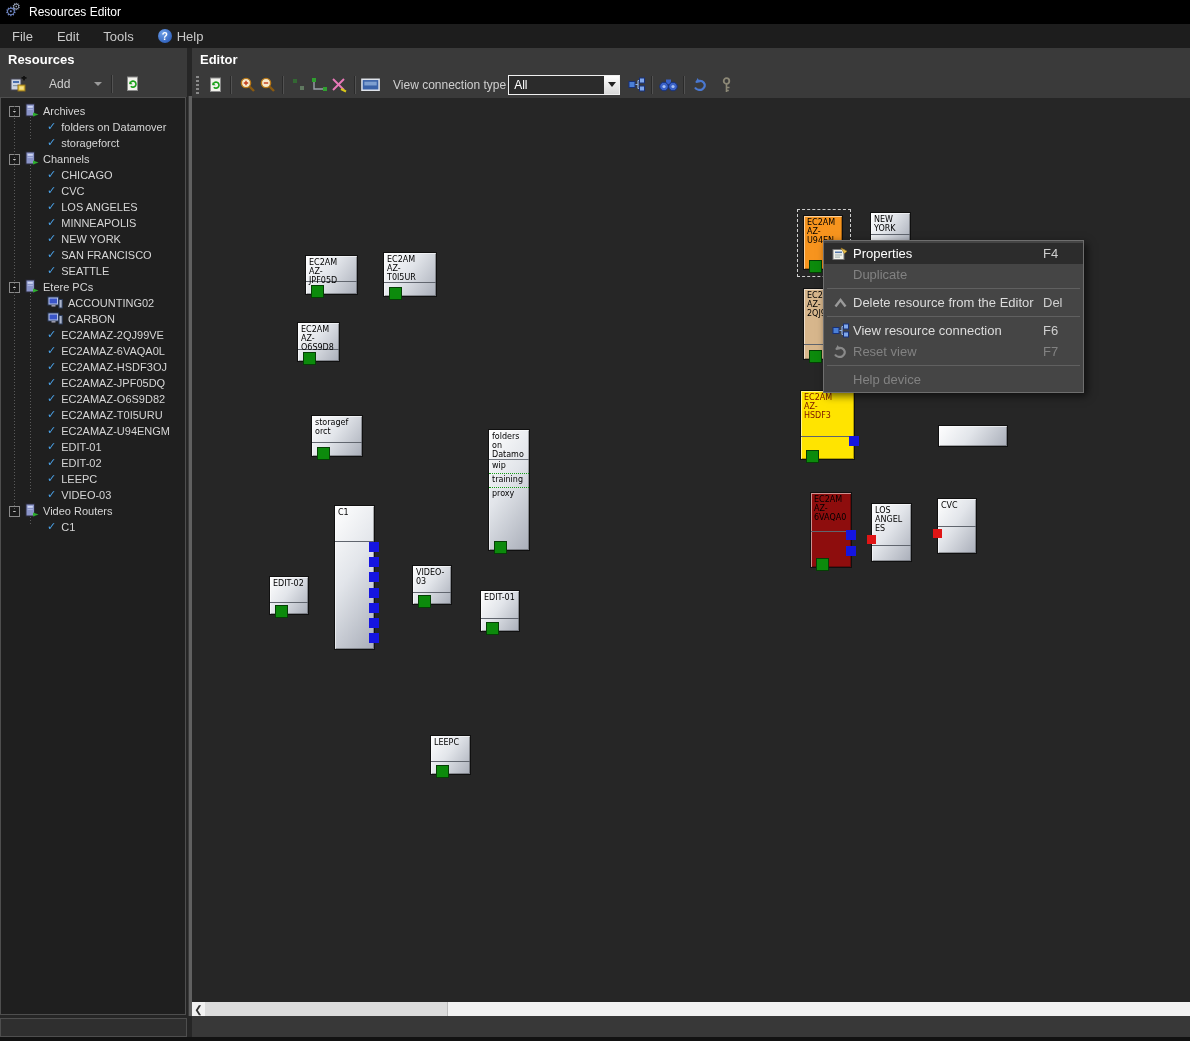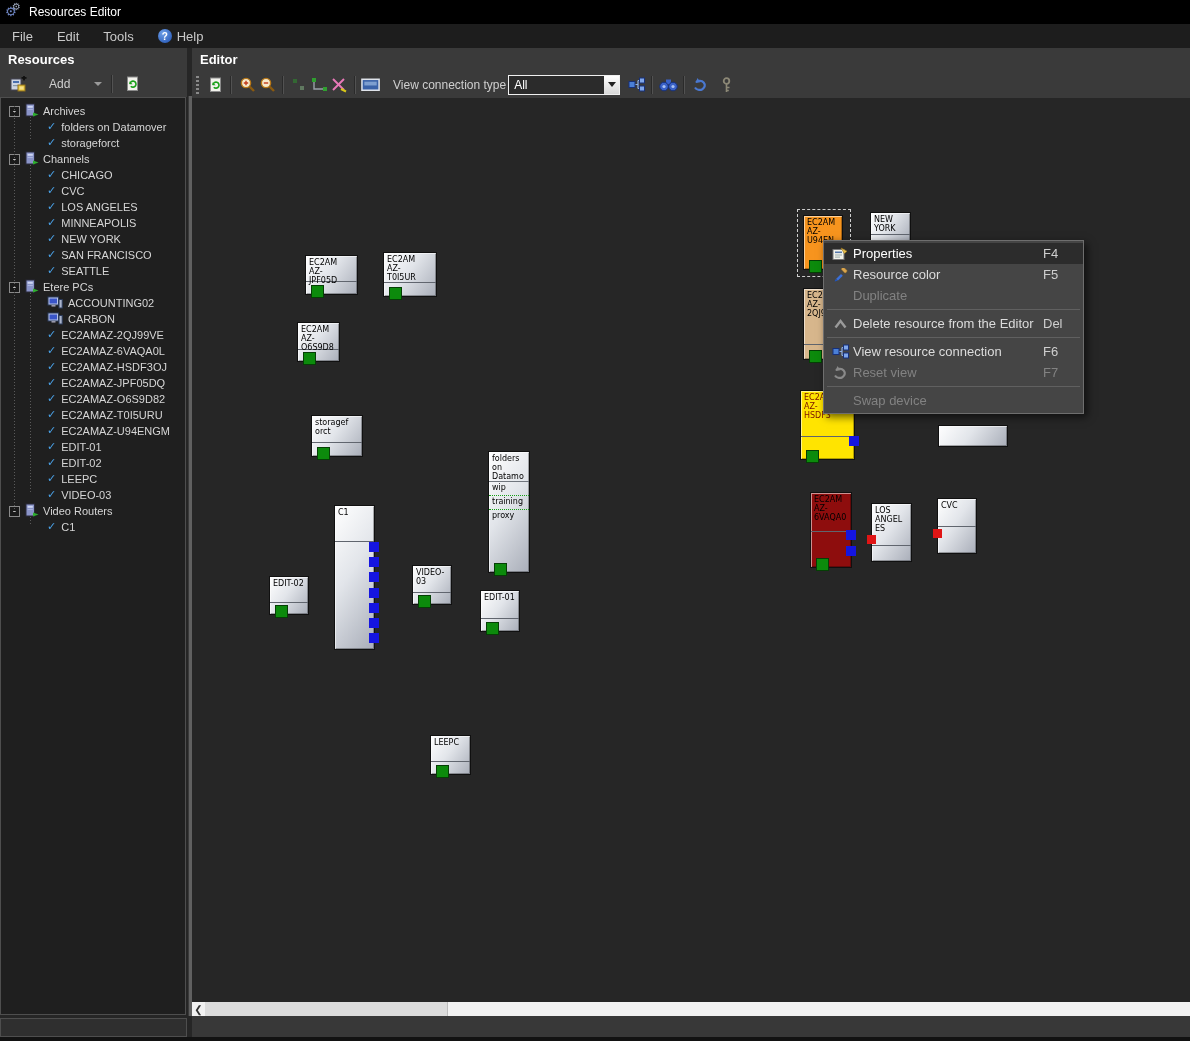--- a/index.html
+++ b/index.html
@@ -460,21 +460,21 @@
         <span class="m-green"></span>
       </div>
       <div class="node bg-silver" style="left: 119px; top: 317px; width: 52px; height: 42px;">
         <div class="lines">
           <div>storagef</div>
           <div>orct</div>
         </div>
         <div class="ndiv" style="bottom: 13px;"></div>
         <span class="m-green"></span>
       </div>
-      <div class="node bg-silver" style="left: 296px; top: 353px; width: 42px; height: 122px;">
+      <div class="node bg-silver" style="left: 296px; top: 331px; width: 42px; height: 122px;">
         <div class="lines">
           <div>folders</div>
           <div>on</div>
           <div>Datamo</div>
         </div>
         <div class="sec first">wip</div>
         <div class="sec">training</div>
         <div class="sec">proxy</div>
         <span class="m-green"></span>
       </div>
@@ -598,31 +598,20 @@
             <rect x="1" y="2.5" width="11" height="10" fill="#f2f2ea" stroke="#777"></rect>
             <rect x="3" y="4.5" width="7" height="1.6" fill="#5577aa"></rect>
             <rect x="3" y="7.5" width="7" height="1" fill="#9aa"></rect>
             <rect x="3" y="9.6" width="5" height="1" fill="#9aa"></rect>
             <path d="M9 1 l6 3.2 -2.6 2.4 z" fill="#e8c050" stroke="#a07818" stroke-width="0.6"></path>
           </svg>
         </span>
         <span class="cl">Properties</span>
         <span class="ck">F4</span>
       </div>
-      <div class="ctx-item">
-        <span class="ci">
-          <svg width="15" height="14" viewBox="0 0 15 14">
-            <rect x="8.2" y="0.2" width="6" height="3.4" rx="1" transform="rotate(45 11 2)" fill="#d9a44f" stroke="#8a6a20" stroke-width="0.5"></rect>
-            <path d="M3 11 L8 6 L9.8 7.8 L5 12.5 Z" fill="#3a6fd8"></path>
-            <path d="M1.5 13.5 l3.4 -0.8 -2.2 -1.6 z" fill="#2255bb"></path>
-          </svg>
-        </span>
-        <span class="cl">Resource color</span>
-        <span class="ck">F5</span>
-      </div>
       <div class="ctx-item dis">
         <span class="ci"></span>
         <span class="cl">Duplicate</span>
         <span class="ck"></span>
       </div>
       <div class="ctx-sep"></div>
       <div class="ctx-item">
         <span class="ci">
           <svg width="15" height="12" viewBox="0 0 15 12">
             <path d="M2.5 9.5 L7.5 3 L12.5 9.5" stroke="#9a9a9a" stroke-width="2.4" fill="none"></path>
@@ -650,18 +639,18 @@
             <path d="M4 5 a5.2 4.6 0 1 1 -1 5.5" stroke="#8a8a8a" stroke-width="2.2" fill="none"></path>
             <path d="M5.5 1 L3.5 6 L8.5 5.2 z" fill="#8a8a8a"></path>
           </svg>
         </span>
         <span class="cl">Reset view</span>
         <span class="ck">F7</span>
       </div>
       <div class="ctx-sep"></div>
       <div class="ctx-item dis">
         <span class="ci"></span>
-        <span class="cl">Swap device</span>
+        <span class="cl">Help device</span>
         <span class="ck"></span>
       </div>
     </div>
 
 </div>
 
 </body></html>

